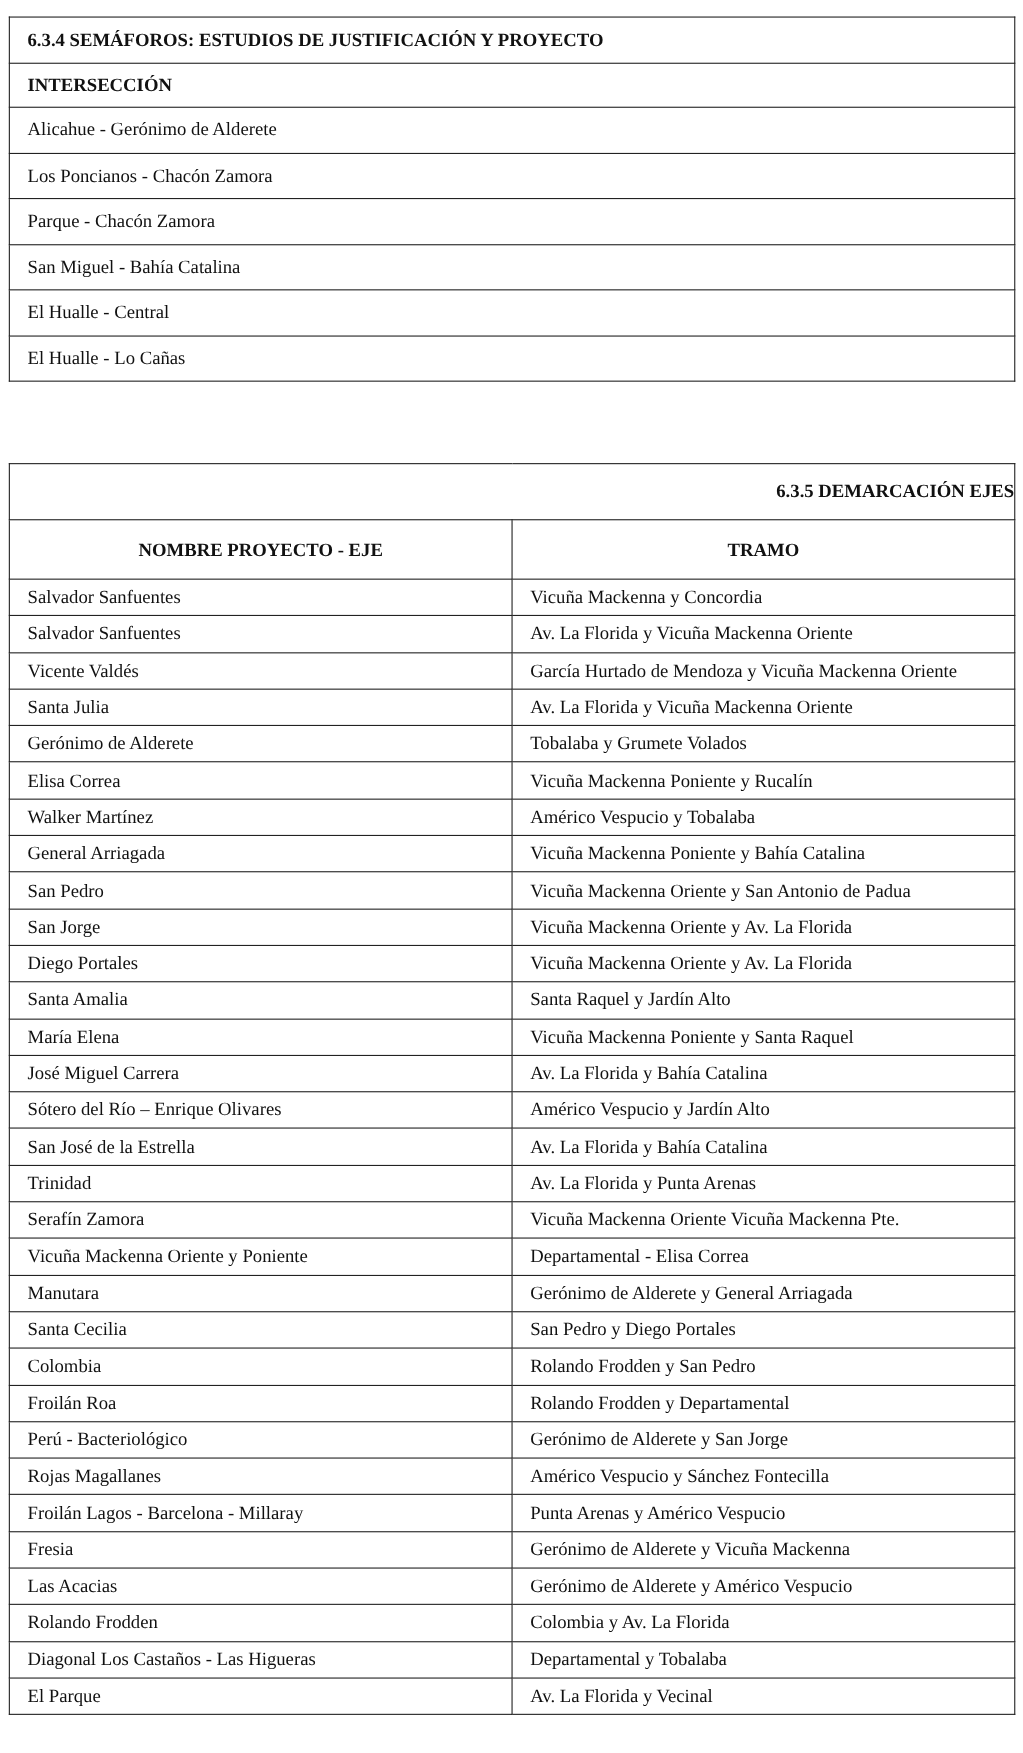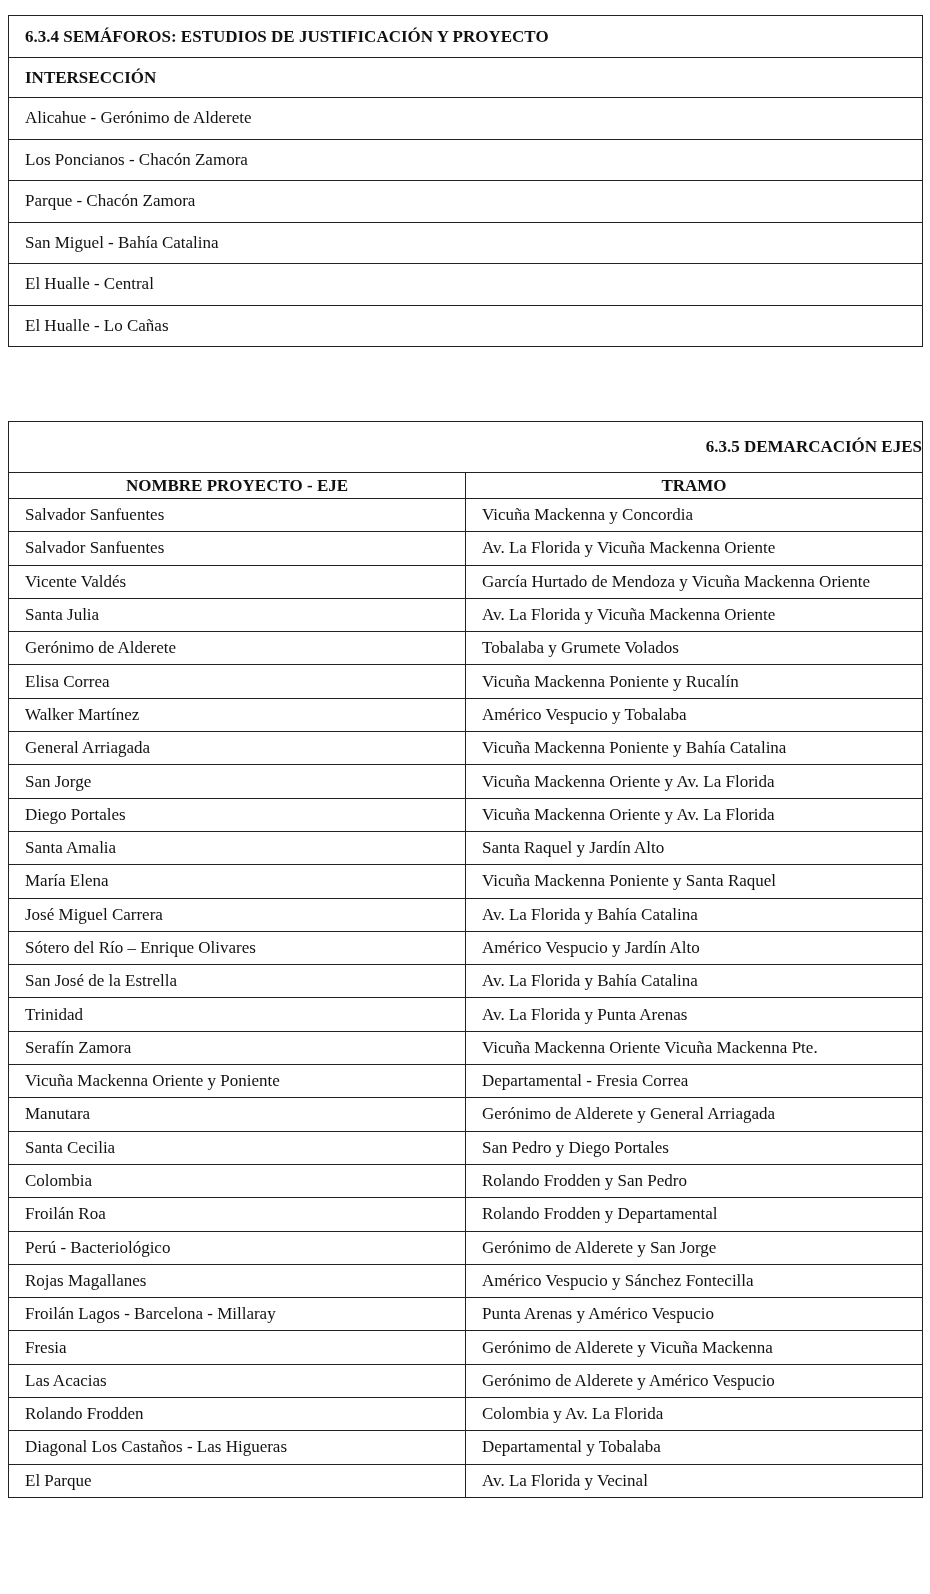--- a/index.html
+++ b/index.html
@@ -5,21 +5,21 @@
   html, body { margin: 0; padding: 0; background: #ffffff; }
   body { width: 930px; height: 1594px; position: relative; font-family: "Liberation Serif", "DejaVu Serif", serif; color: #111; }
   table { border-collapse: collapse; position: absolute; left: 8px; width: 915px; table-layout: fixed; }
   td, th { border: 1.5px solid #222; padding: 0 0 0 16px; font-size: 17px; vertical-align: middle; text-align: left; }
   #t1 { top: 15px; }
   #t1 td { height: 40.5px; }
   #t1 .title { font-weight: bold; height: 41px; font-family: Liberation Serif, serif; }
   #t1 .hdr { font-weight: bold; height: 39px; }
   #t2 { top: 421px; }
   #t2 .title { font-weight: bold; height: 50px; text-align: right; }
-  #t2 th { font-weight: bold; text-align: center; padding: 0; height: 25px; }
+  #t2 th { font-weight: bold; text-align: center; padding: 14px; height: 25px; }
   #t2 td { height: 32.3px; line-height: 24px; }
   #t2 td.c1 { width: 440px; font-family: Liberation Serif, serif; }
 </style>
 </head>
 <body>
 
 <table id="t1">
   <tbody>
       <tr>
         <td class="title">6.3.4 SEMÁFOROS: ESTUDIOS DE JUSTIFICACIÓN Y PROYECTO</td>
@@ -85,20 +85,24 @@
       </tr>
       <tr>
         <td class="c1">Walker Martínez</td>
         <td>Américo Vespucio y Tobalaba</td>
       </tr>
       <tr>
         <td class="c1">General Arriagada</td>
         <td>Vicuña Mackenna Poniente y Bahía Catalina</td>
       </tr>
       <tr>
+        <td class="c1">San Pedro</td>
+        <td>Vicuña Mackenna Oriente y San Antonio de Padua</td>
+      </tr>
+      <tr>
         <td class="c1">San Jorge</td>
         <td>Vicuña Mackenna Oriente y Av. La Florida</td>
       </tr>
       <tr>
         <td class="c1">Diego Portales</td>
         <td>Vicuña Mackenna Oriente y Av. La Florida</td>
       </tr>
       <tr>
         <td class="c1">Santa Amalia</td>
         <td>Santa Raquel y Jardín Alto</td>
@@ -122,21 +126,21 @@
       <tr>
         <td class="c1">Trinidad</td>
         <td>Av. La Florida y Punta Arenas</td>
       </tr>
       <tr>
         <td class="c1">Serafín Zamora</td>
         <td>Vicuña Mackenna Oriente Vicuña Mackenna Pte.</td>
       </tr>
       <tr>
         <td class="c1">Vicuña Mackenna Oriente y Poniente</td>
-        <td>Departamental - Fresia Correa</td>
+        <td>Departamental - Elisa Correa</td>
       </tr>
       <tr>
         <td class="c1">Manutara</td>
         <td>Gerónimo de Alderete y General Arriagada</td>
       </tr>
       <tr>
         <td class="c1">Santa Cecilia</td>
         <td>San Pedro y Diego Portales</td>
       </tr>
       <tr>

